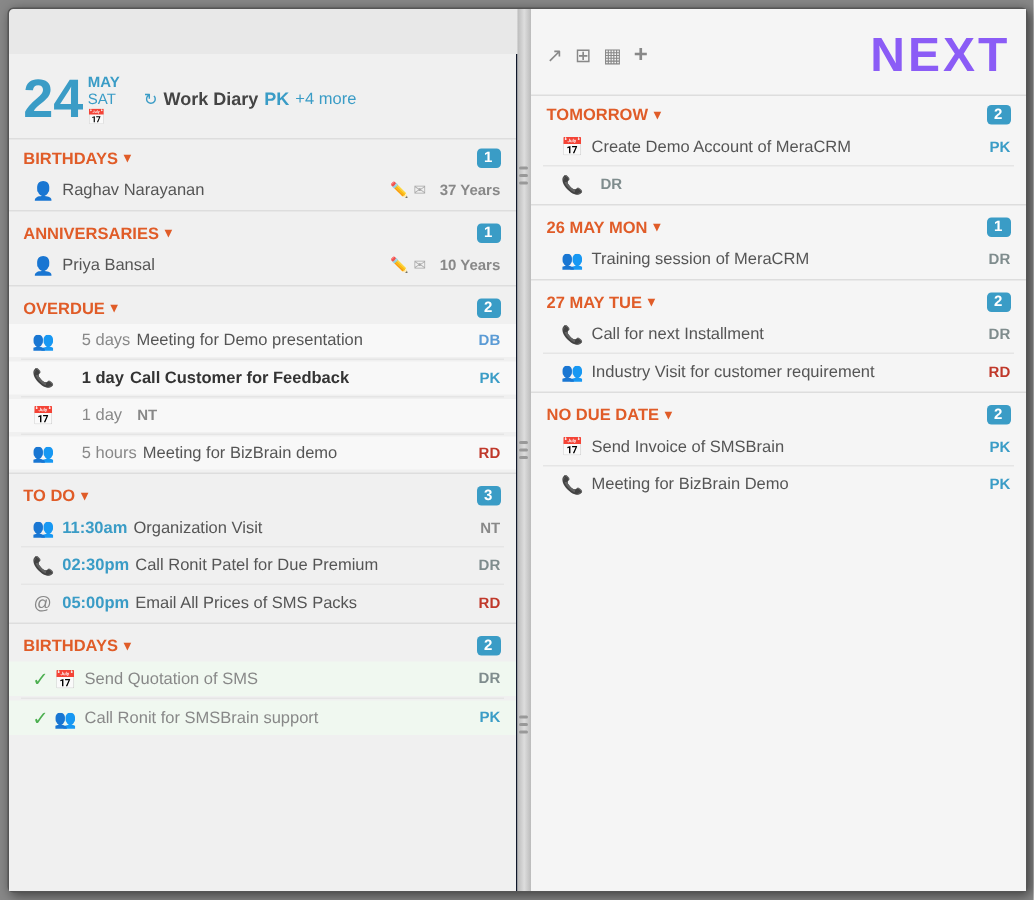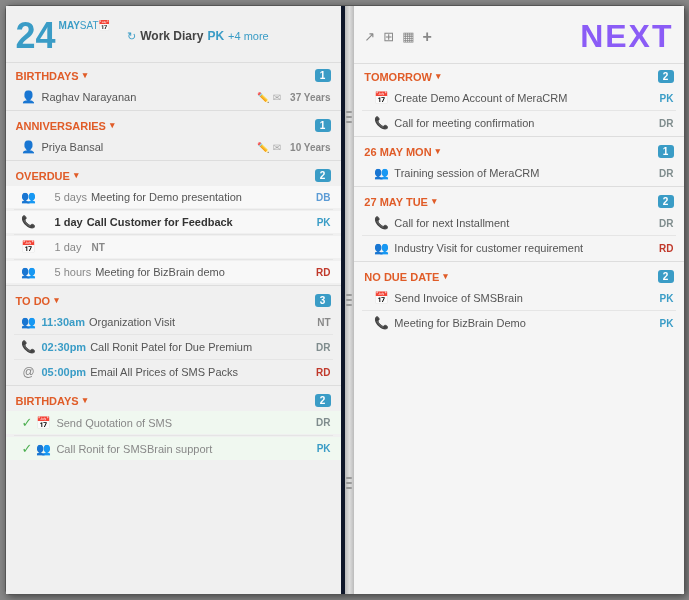--- a/index.html
+++ b/index.html
@@ -19,23 +19,24 @@
       height: 590px;
       background: #e8e8e8;
       border: 1px solid #555;
       border-radius: 4px;
       box-shadow: 2px 2px 8px rgba(0,0,0,0.5);
       position: relative;
     }
     .left-page {
       width: 345px;
       background: #f0f0f0;
-      border-right: 4px solid #0f172a;
+      border-right: 1px solid #0f172a;
       overflow-y: auto;
       padding: 8px 0;
+      margin-top: 30px;
     }
     .right-page {
       width: 335px;
       background: #f5f5f5;
       overflow-y: auto;
       padding: 8px 0;
     }
     .spine {
       width: 10px;
       background: linear-gradient(to right, #bbb, #ddd, #bbb);
@@ -70,21 +71,21 @@
       margin-right: 12px;
     }
     .date-num {
       font-size: 36px;
       font-weight: bold;
       color: #3a9cc6;
       line-height: 1;
     }
     .date-info {
       display: flex;
-      flex-direction: row;
+      flex-direction: column;
       margin-left: 3px;
       margin-top: 2px;
     }
     .date-month {
       font-size: 10px;
       color: #3a9cc6;
       font-weight: bold;
     }
     .date-day {
       font-size: 10px;
@@ -397,21 +398,20 @@
       <span class="section-badge">2</span>
     </div>
     <div class="item-row">
       <span class="item-icon">📅</span>
       <span class="item-label">Create Demo Account of MeraCRM</span>
       <span class="item-tag tag-pk">PK</span>
     </div>
     <div class="sub-divider"></div>
     <div class="item-row">
       <span class="item-icon">📞</span>
-      <span class="item-label">Call for meeting confirmation</span>
       <span class="item-tag tag-dr">DR</span>
     </div>
     <div class="divider"></div>
 
     <div class="section-header">
       <div class="section-title">
         <span>26 MAY  MON</span>
         <span class="chevron">▾</span>
       </div>
       <span class="section-badge">1</span>

